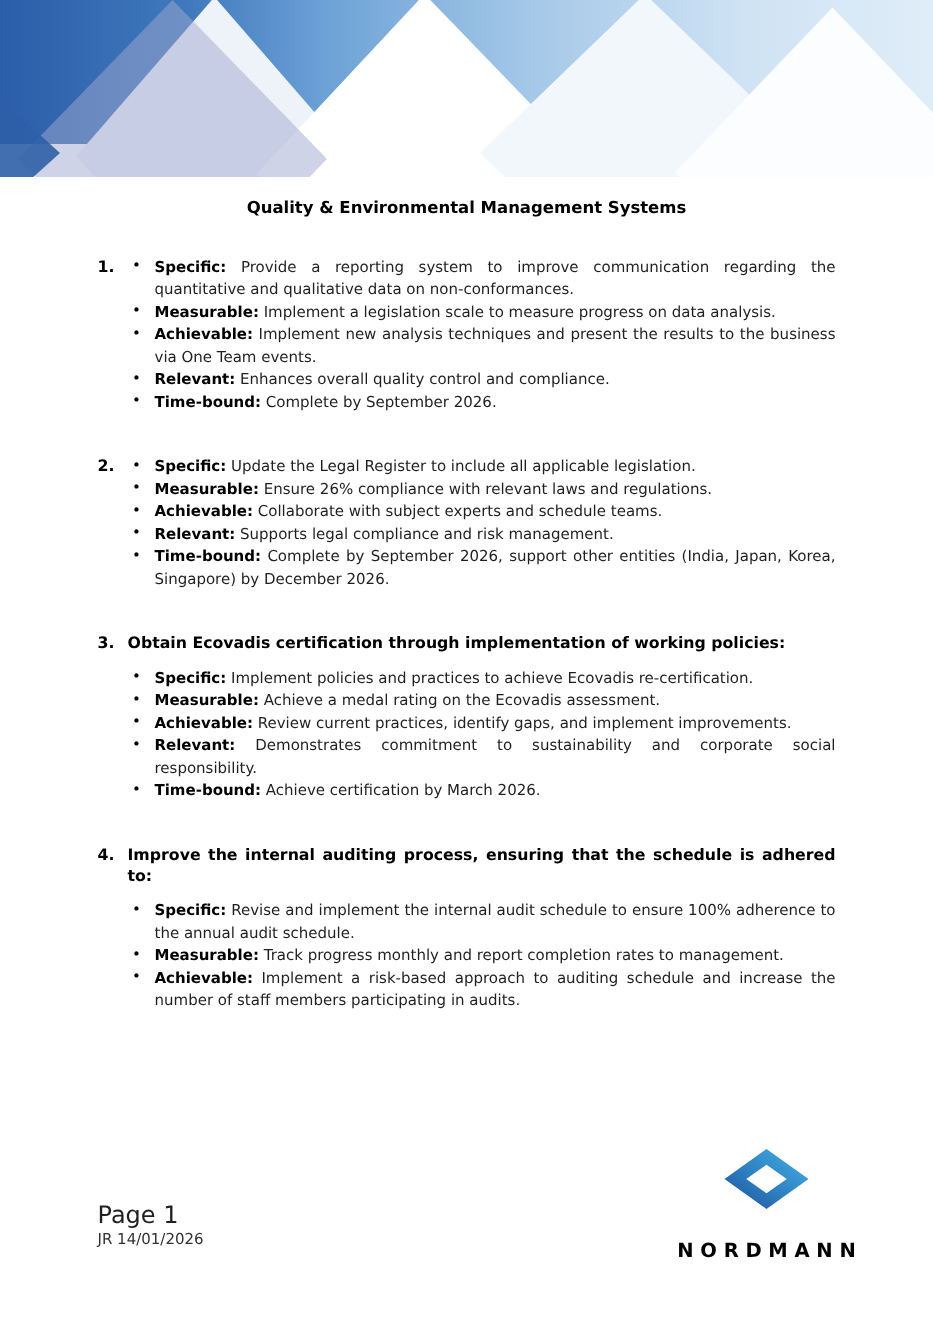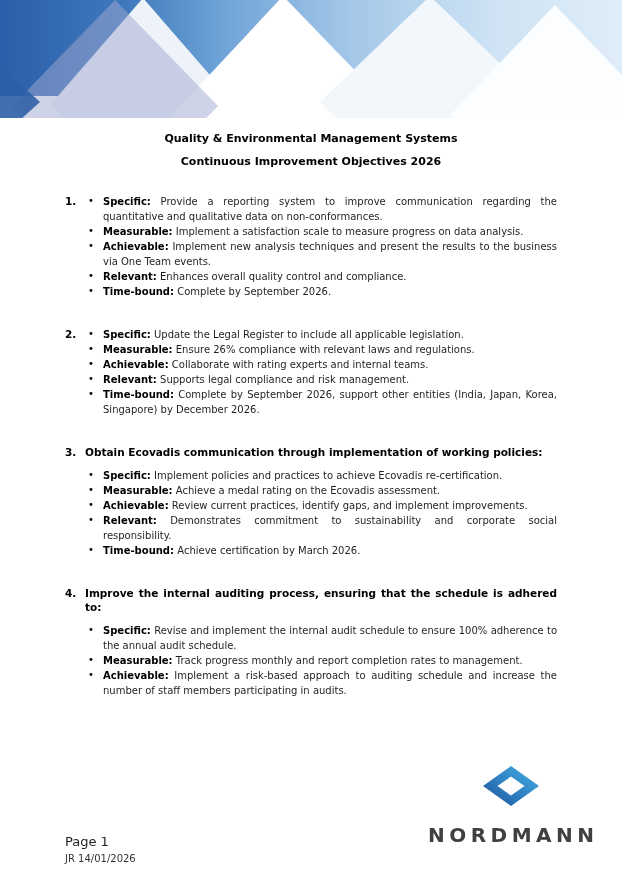--- a/index.html
+++ b/index.html
@@ -26,30 +26,30 @@
   .sec-num{position:absolute;left:0;top:0;}
   .bullets{margin-top:8px;}
   .bullet{
     position:relative;padding-left:38px;
     font-size:10px;line-height:15px;
     text-align:justify;color:#1f1f1f;
   }
   .bullet-dot{position:absolute;left:23px;top:-1px;font-size:10px;color:#000;}
   .bullet-label{font-weight:bold;color:#000;}
   .footer-left{position:absolute;left:65px;top:803px;color:#1f1f1f;}
-  .footer-page{font-size:13px;line-height:13px;margin-top:32px;}
+  .footer-page{font-size:16px;line-height:13px;}
   .footer-ref{font-size:10px;line-height:12px;margin-top:5px;color:#333;}
   .logo{
     position:absolute;right:27px;bottom:35px;width:168px;
     display:flex;flex-direction:column;align-items:center;
   }
   .logo-mark{display:block;margin-bottom:2px;}
   .logo-word{
-    font-weight:bold;font-size:20px;letter-spacing:4.5px;
-    color:#404040;line-height:20px;white-space:nowrap;
+    font-weight:bold;font-size:13px;letter-spacing:4.5px;
+    color:#000000;line-height:20px;white-space:nowrap;
     text-indent:4.5px; 
     margin-top:16px;
   }
 </style>
 </head>
 <body>
 
 <div class="page">
 
   <svg class="header-art" viewBox="0 0 622 118" preserveAspectRatio="none" aria-hidden="true">
@@ -68,36 +68,35 @@
     <polygon points="283,-4 395,112 283,228 171,116" fill="#ffffff"></polygon>
     <polygon points="430,-4 540,102 430,208 320,102" fill="#f2f7fc"></polygon>
     <polygon points="555,5 660,115 555,225 450,115" fill="#fbfdff"></polygon>
     <polygon points="115,0 218,106 115,212 12,106" fill="#9fa8cf" opacity="0.5"></polygon>
     <polygon points="0,66 40,102 0,138" fill="#2d5fa7" opacity="0.9"></polygon>
   </svg>
 
   <div class="content">
     <div class="doc-title">
       <div>Quality &amp; Environmental Management Systems</div>
-      <div>Continuous Improvement Objectives 2026</div>
     </div>
     <div id="sections">
   <div class="section">
     <div class="sec-heading">
       <span class="sec-num">1.</span>
     </div>
     <div class="bullets">
   <div class="bullet">
     <span class="bullet-dot">•</span>
     <span class="bullet-label">Specific:</span> <span class="bullet-text">Provide a reporting system to improve communication regarding the quantitative and qualitative data on non-conformances.</span>
   </div>
 
   <div class="bullet">
     <span class="bullet-dot">•</span>
-    <span class="bullet-label">Measurable:</span> <span class="bullet-text">Implement a satisfaction scale to measure progress on data analysis.</span>
+    <span class="bullet-label">Measurable:</span> <span class="bullet-text">Implement a legislation scale to measure progress on data analysis.</span>
   </div>
 
   <div class="bullet">
     <span class="bullet-dot">•</span>
     <span class="bullet-label">Achievable:</span> <span class="bullet-text">Implement new analysis techniques and present the results to the business via One Team events.</span>
   </div>
 
   <div class="bullet">
     <span class="bullet-dot">•</span>
     <span class="bullet-label">Relevant:</span> <span class="bullet-text">Enhances overall quality control and compliance.</span>
@@ -120,39 +119,39 @@
     <span class="bullet-label">Specific:</span> <span class="bullet-text">Update the Legal Register to include all applicable legislation.</span>
   </div>
 
   <div class="bullet">
     <span class="bullet-dot">•</span>
     <span class="bullet-label">Measurable:</span> <span class="bullet-text">Ensure 26% compliance with relevant laws and regulations.</span>
   </div>
 
   <div class="bullet">
     <span class="bullet-dot">•</span>
-    <span class="bullet-label">Achievable:</span> <span class="bullet-text">Collaborate with rating experts and internal teams.</span>
+    <span class="bullet-label">Achievable:</span> <span class="bullet-text">Collaborate with subject experts and schedule teams.</span>
   </div>
 
   <div class="bullet">
     <span class="bullet-dot">•</span>
     <span class="bullet-label">Relevant:</span> <span class="bullet-text">Supports legal compliance and risk management.</span>
   </div>
 
   <div class="bullet">
     <span class="bullet-dot">•</span>
     <span class="bullet-label">Time-bound:</span> <span class="bullet-text">Complete by September 2026, support other entities (India, Japan, Korea, Singapore) by December 2026.</span>
   </div>
 </div>
   </div>
 
   <div class="section">
     <div class="sec-heading">
       <span class="sec-num">3.</span>
-      <span class="sec-heading-text">Obtain Ecovadis communication through implementation of working policies:</span>
+      <span class="sec-heading-text">Obtain Ecovadis certification through implementation of working policies:</span>
     </div>
     <div class="bullets">
   <div class="bullet">
     <span class="bullet-dot">•</span>
     <span class="bullet-label">Specific:</span> <span class="bullet-text">Implement policies and practices to achieve Ecovadis re-certification.</span>
   </div>
 
   <div class="bullet">
     <span class="bullet-dot">•</span>
     <span class="bullet-label">Measurable:</span> <span class="bullet-text">Achieve a medal rating on the Ecovadis assessment.</span>

